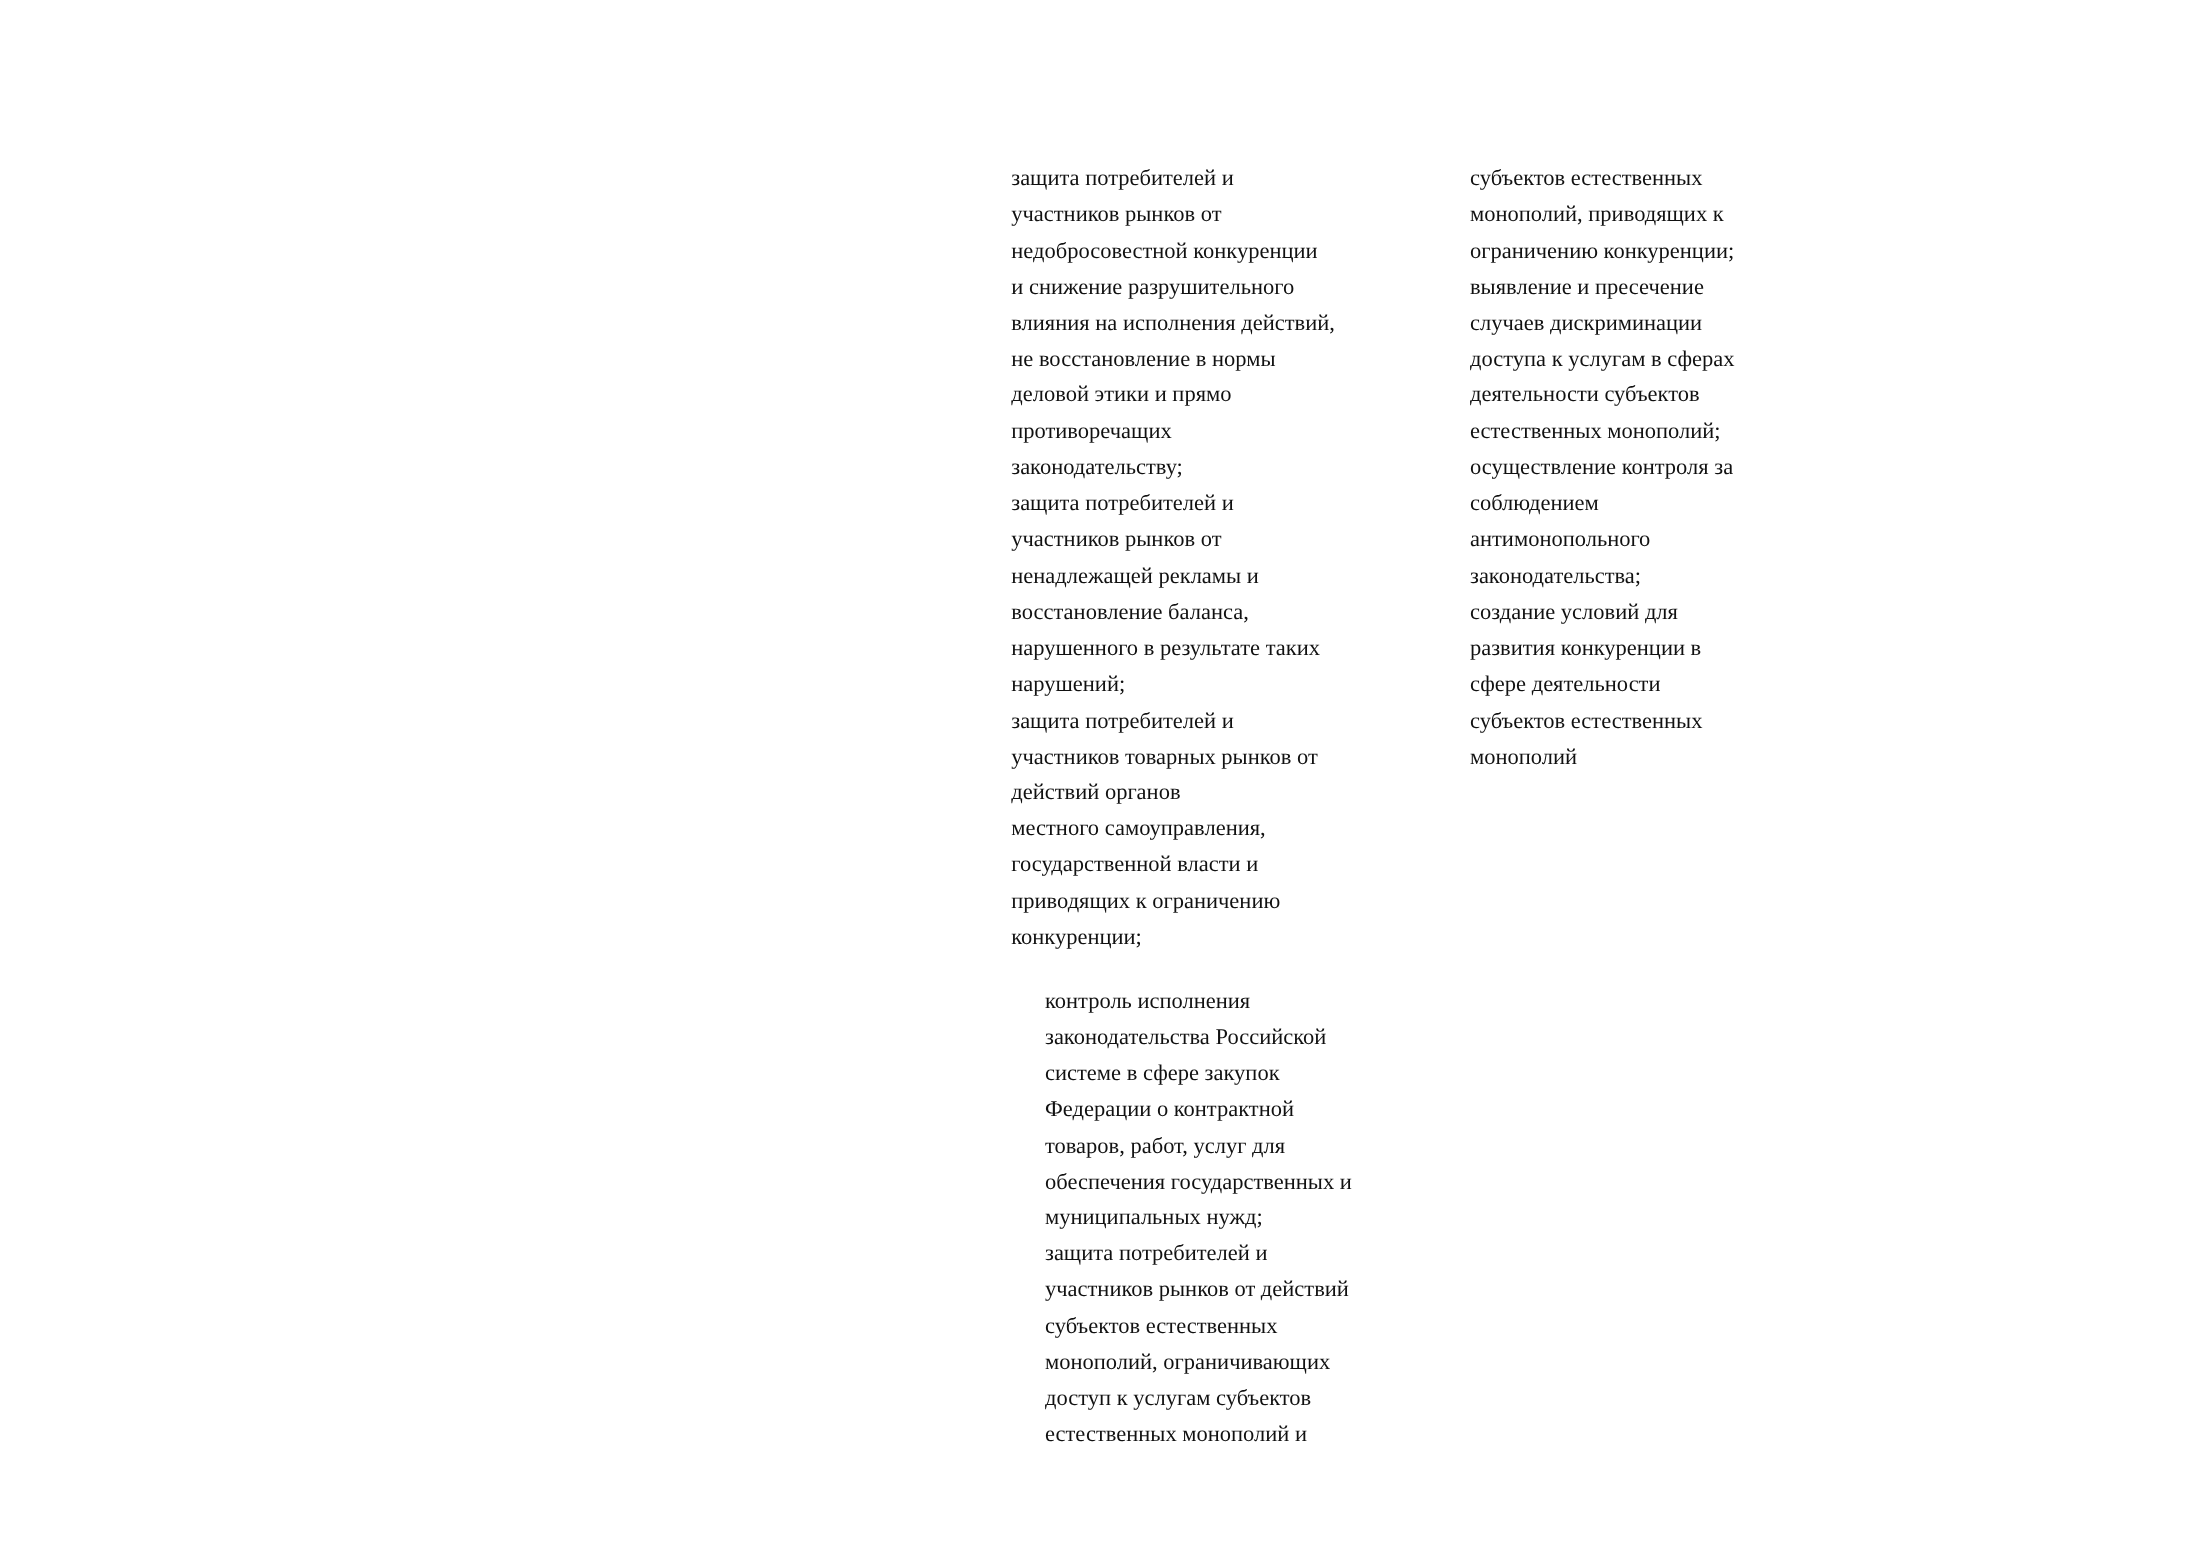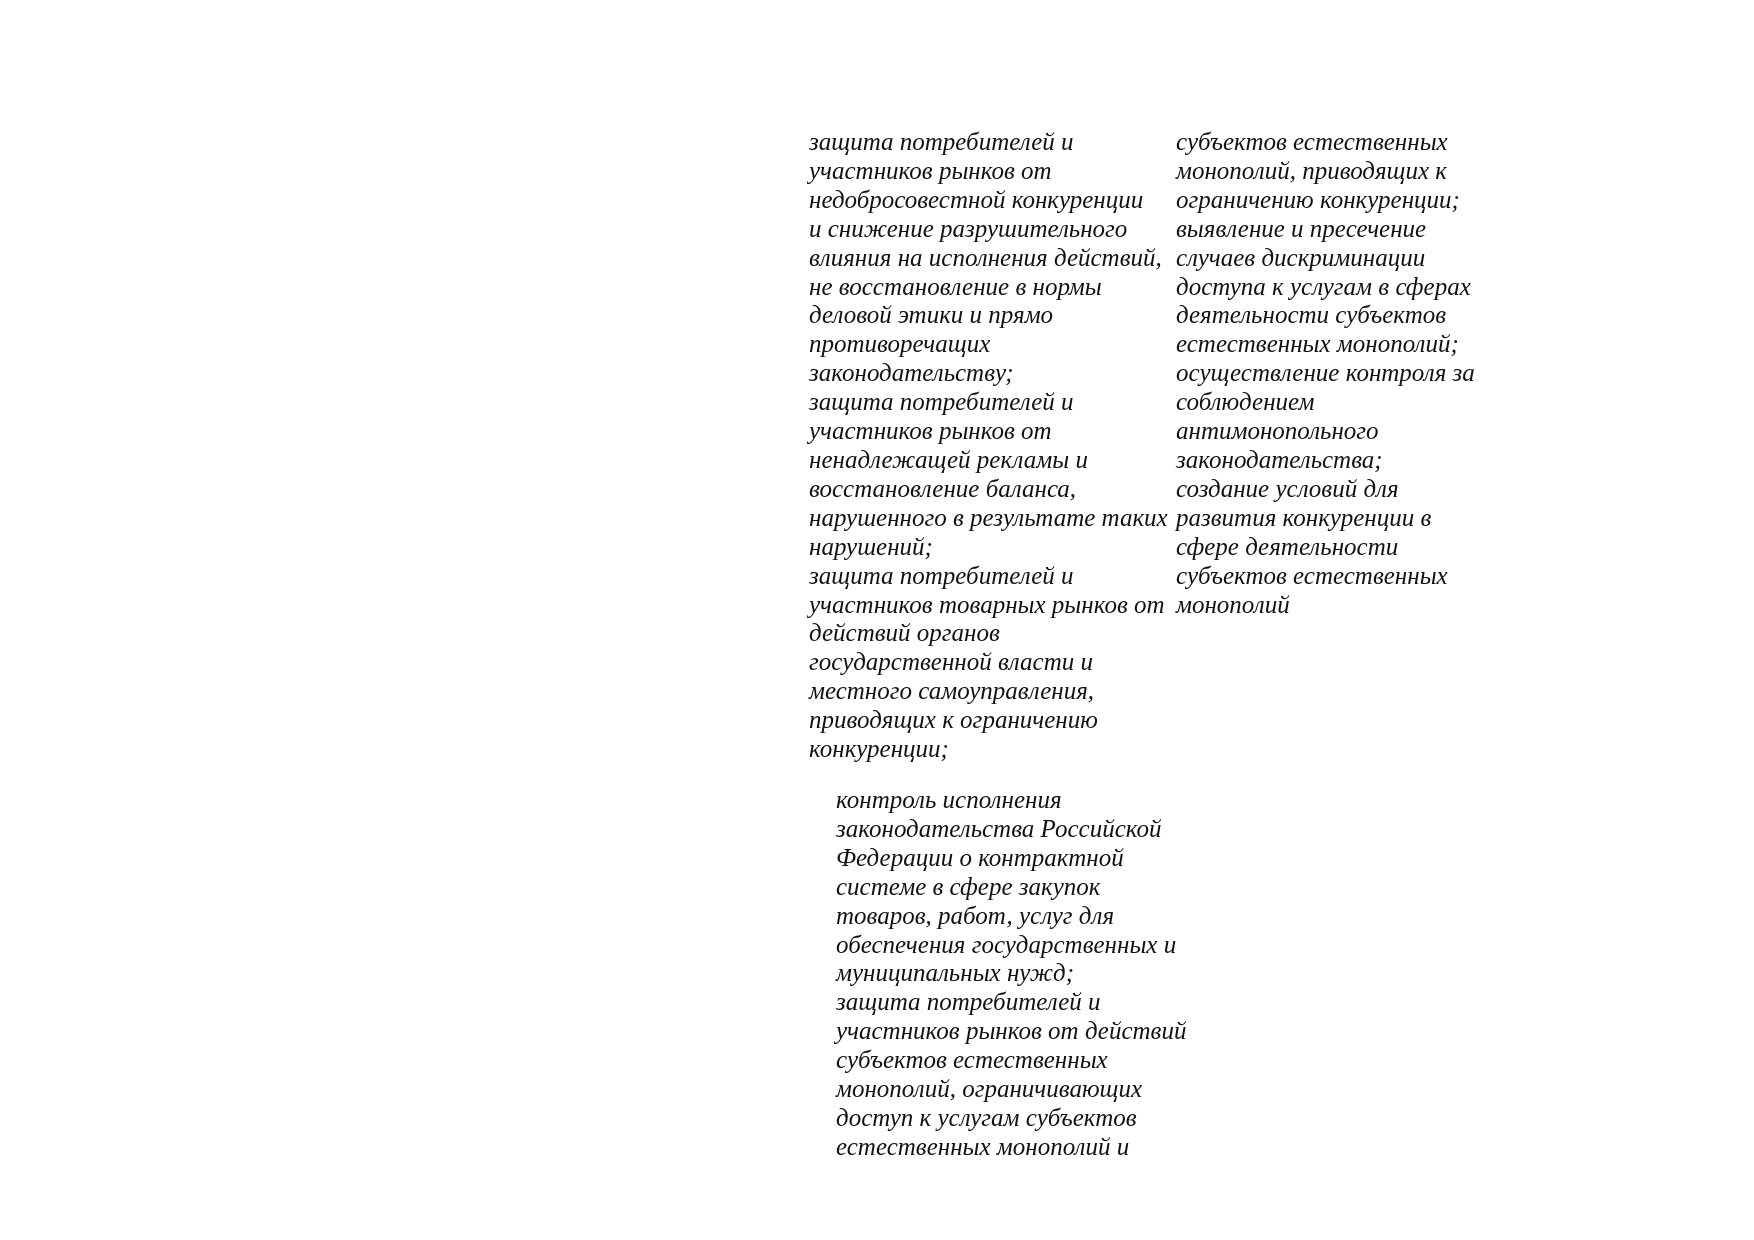--- a/index.html
+++ b/index.html
@@ -6,24 +6,23 @@
   body {
     width: 1754px; height: 1240px;
     background: #ffffff;
     position: relative;
     overflow: hidden;
     font-family: "Liberation Serif", "DejaVu Serif", serif;
     color: #111111;
   }
   .col {
     position: absolute;
-    font-size: 25px;
+    font-size: 18px;
     line-height: 28.9px;
     white-space: nowrap;
-    font-style: italic;
   }
   .col .line { display: block; }
   #col-left-a { left: 809px; top: 128px; }
   #col-left-b { left: 836px; top: 786px; }
   #col-right  { left: 1176px; top: 128px; }
 </style>
 </head>
 <body>
 
 <div id="col-left-a" class="col">
@@ -38,31 +37,31 @@
   <span class="line">законодательству;</span>
   <span class="line">защита потребителей и</span>
   <span class="line">участников рынков от</span>
   <span class="line">ненадлежащей рекламы и</span>
   <span class="line">восстановление баланса,</span>
   <span class="line">нарушенного в результате таких</span>
   <span class="line">нарушений;</span>
   <span class="line">защита потребителей и</span>
   <span class="line">участников товарных рынков от</span>
   <span class="line">действий органов</span>
+  <span class="line">местного самоуправления,</span>
   <span class="line">государственной власти и</span>
-  <span class="line">местного самоуправления,</span>
   <span class="line">приводящих к ограничению</span>
   <span class="line">конкуренции;</span>
 </div>
 
 <div id="col-left-b" class="col">
   <span class="line">контроль исполнения</span>
   <span class="line">законодательства Российской</span>
+  <span class="line">системе в сфере закупок</span>
   <span class="line">Федерации о контрактной</span>
-  <span class="line">системе в сфере закупок</span>
   <span class="line">товаров, работ, услуг для</span>
   <span class="line">обеспечения государственных и</span>
   <span class="line">муниципальных нужд;</span>
   <span class="line">защита потребителей и</span>
   <span class="line">участников рынков от действий</span>
   <span class="line">субъектов естественных</span>
   <span class="line">монополий, ограничивающих</span>
   <span class="line">доступ к услугам субъектов</span>
   <span class="line">естественных монополий и</span>
 </div>

